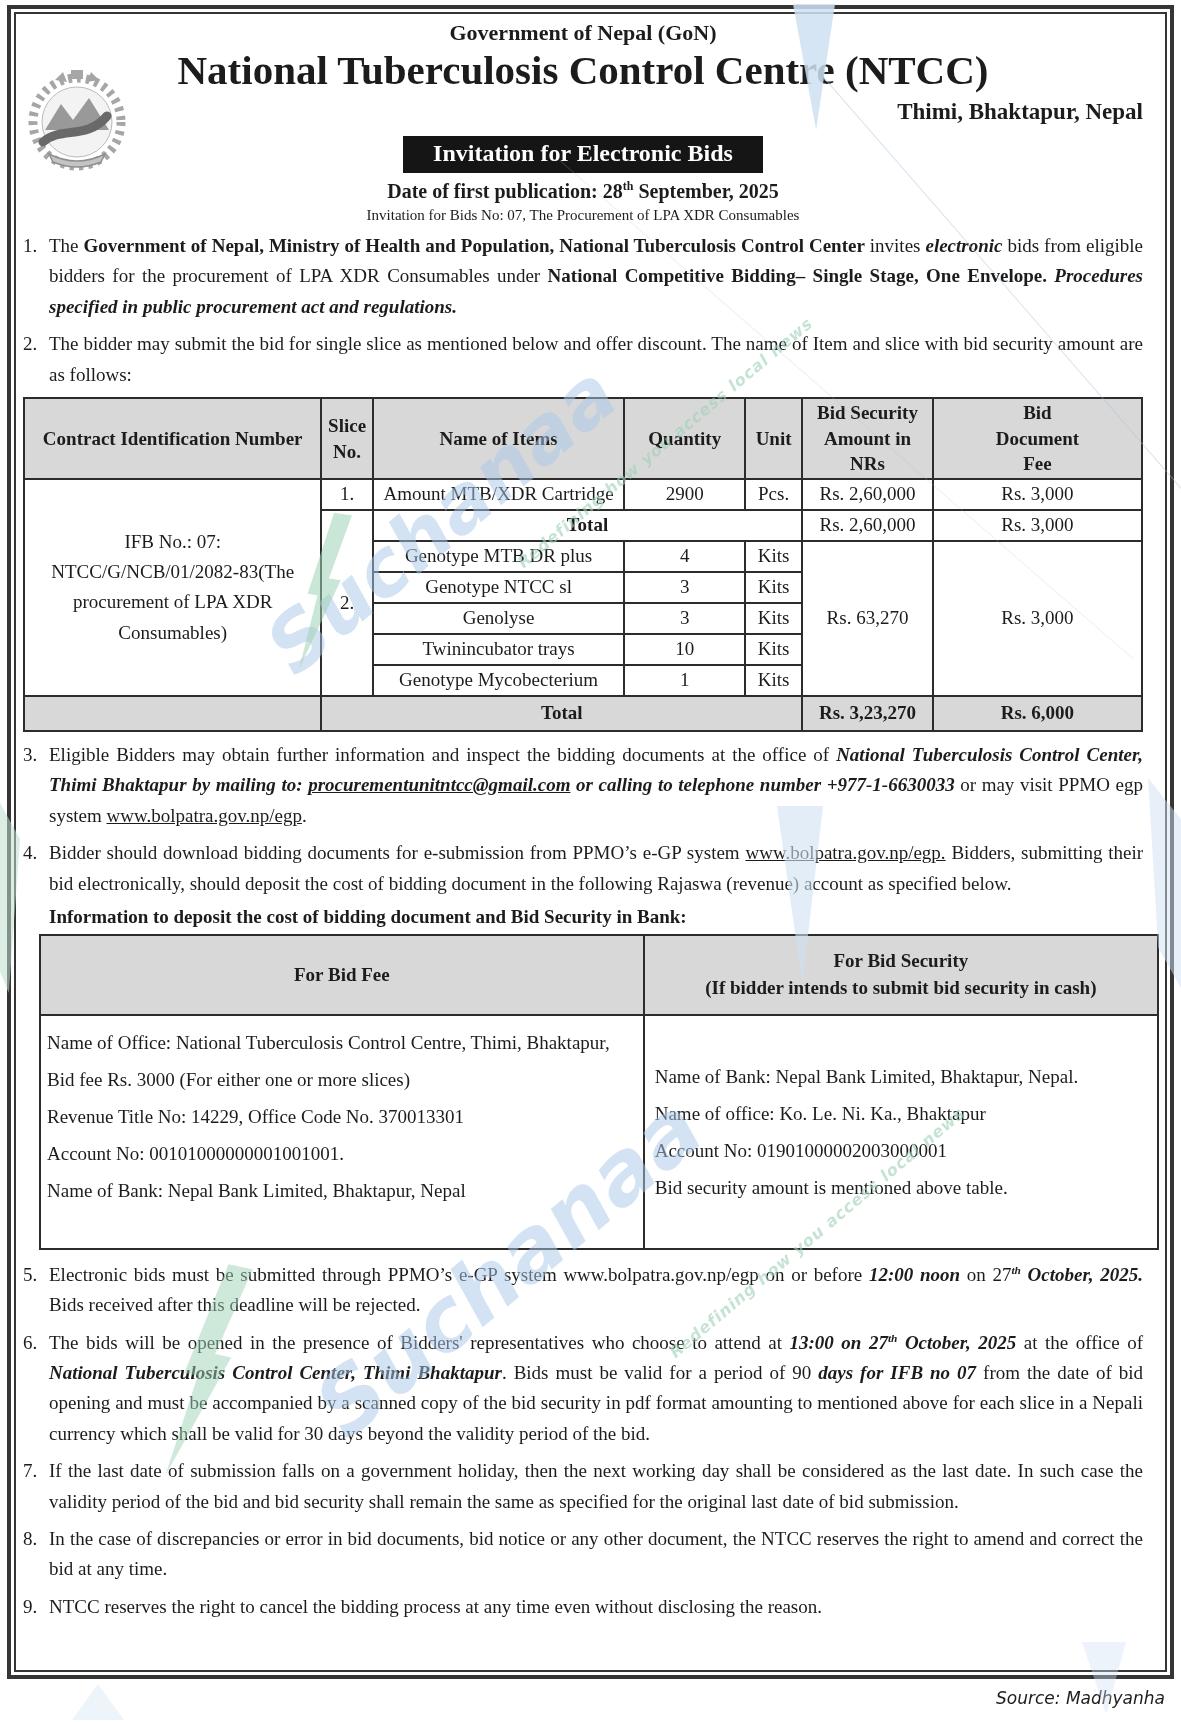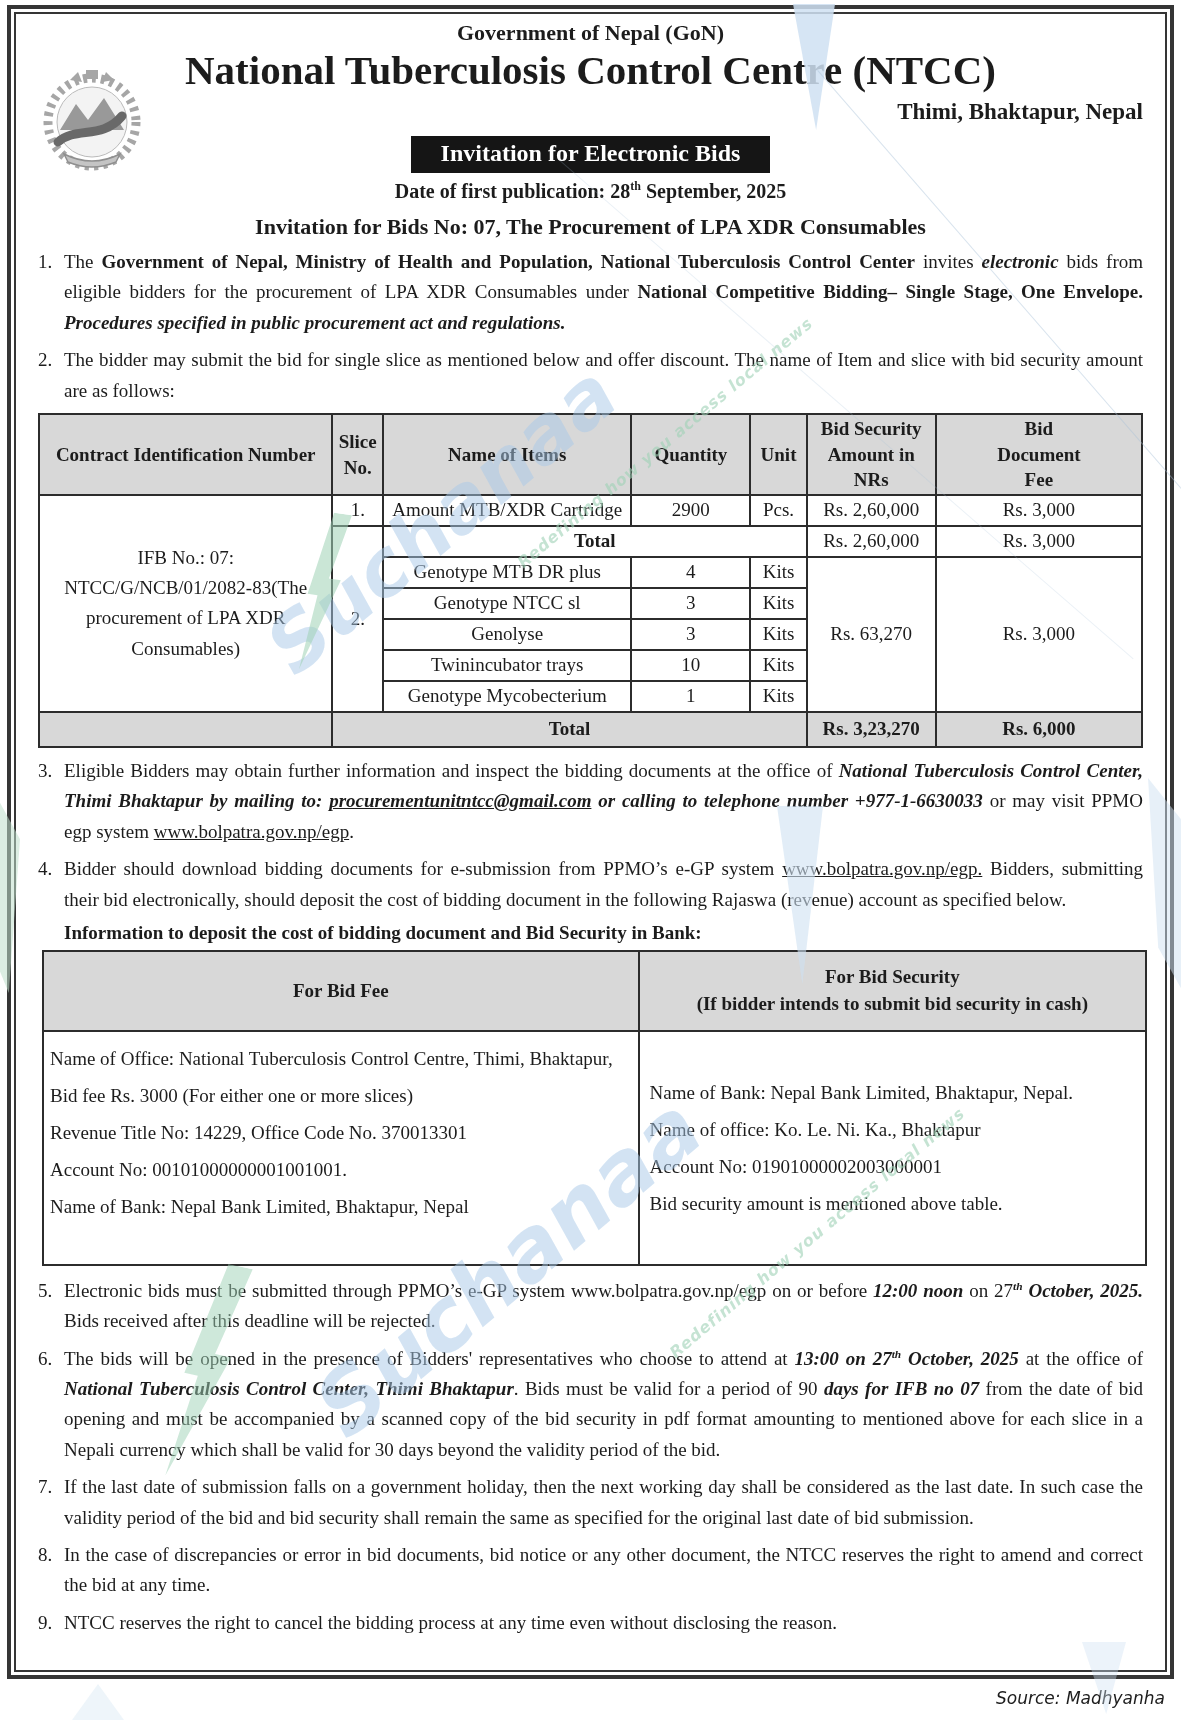--- a/index.html
+++ b/index.html
@@ -3,33 +3,33 @@
 <meta charset="utf-8">
 <style>
   html,body{margin:0;padding:0;width:1181px;height:1722px;background:#ffffff;overflow:hidden;}
   body{position:relative;font-family:"Liberation Serif", serif;color:#1c1c1c;}
   .page{position:absolute;inset:0;overflow:hidden;}
 
   
   .frame-outer{position:absolute;left:7px;top:5px;width:1167px;height:1674px;
     border:4px solid #353535;box-sizing:border-box;padding:3px;background:transparent;}
   .frame-inner{width:100%;height:100%;border:2px solid #353535;box-sizing:border-box;
-    padding:4px 22px 0 22px;overflow:hidden;position:relative;}
+    padding:4px 22px 0 7px;overflow:hidden;position:relative;}
 
   
   .header{text-align:center;position:relative;}
   .logo{position:absolute;left:-8px;top:48px;width:124px;height:110px;}
   .h-gov{font-size:22px;font-weight:700;margin-top:2px;}
   .h-ministry{font-size:21px;font-weight:700;margin-top:9px;}
   .h-centre{font-size:41px;font-weight:700;margin-top:2px;letter-spacing:0px;line-height:1.1;}
   .h-addr{font-size:23px;font-weight:700;margin-top:6px;text-align:right;}
   .banner{display:inline-block;background:#151515;color:#ffffff;font-size:24px;font-weight:700;
     padding:4px 30px 6px 30px;margin-top:11px;}
   .h-date{font-size:20px;font-weight:700;margin-top:7px;}
-  .h-inv{font-size:22px;font-weight:700;margin-top:11px;margin-bottom:7px;}
+  .h-inv{font-size:15px;font-weight:400;margin-top:4px;margin-bottom:7px;}
 
   
   .li{display:flex;margin:7px 0;font-size:19px;line-height:1.6;}
   .li-no{flex:none;width:26px;}
   .li-body{flex:1;text-align:justify;}
   .sub-head{margin:4px 0 6px 26px;font-size:19px;font-weight:700;}
   .sg-n{}
   .sg-b{font-weight:700;}
   .sg-bi{font-weight:700;font-style:italic;}
   .sg-biu{font-weight:700;font-style:italic;text-decoration:underline;}
@@ -42,21 +42,21 @@
   table{width:100%;border-collapse:collapse;table-layout:fixed;}
   td,th{border:2px solid #2c2c2c;font-size:19px;padding:1px 4px;text-align:center;vertical-align:middle;
     overflow:hidden;}
   th{background:#d8d8d8;font-weight:700;}
   .t1{margin:4px 0 8px 0;}
   .t1 thead th{height:76px;line-height:1.35;}
   .t1 tbody tr{height:31px;}
   .t1 .contract{line-height:1.6;}
   .t1 .total-cell{font-weight:700;}
   .t1 .grand td{background:#d8d8d8;font-weight:700;height:31px;}
-  .t2{margin:6px 0 10px 4px;}
+  .t2{margin:6px 0 10px 16px;}
   .t2 th{height:76px;line-height:1.4;}
   .t2 td{text-align:left;vertical-align:middle;}
   .t2 .bank-left{height:224px;vertical-align:top;padding:8px 6px 0 6px;}
   .t2 .bank-left div{line-height:1.95;}
   .t2 .bank-right{padding-left:10px;}
   .t2 .bank-right div{line-height:1.95;}
 
   
   .wm-layer{position:absolute;inset:0;pointer-events:none;z-index:9;}
   .wm-brand{position:absolute;font-family:"DejaVu Sans", sans-serif;font-weight:700;font-style:italic;

